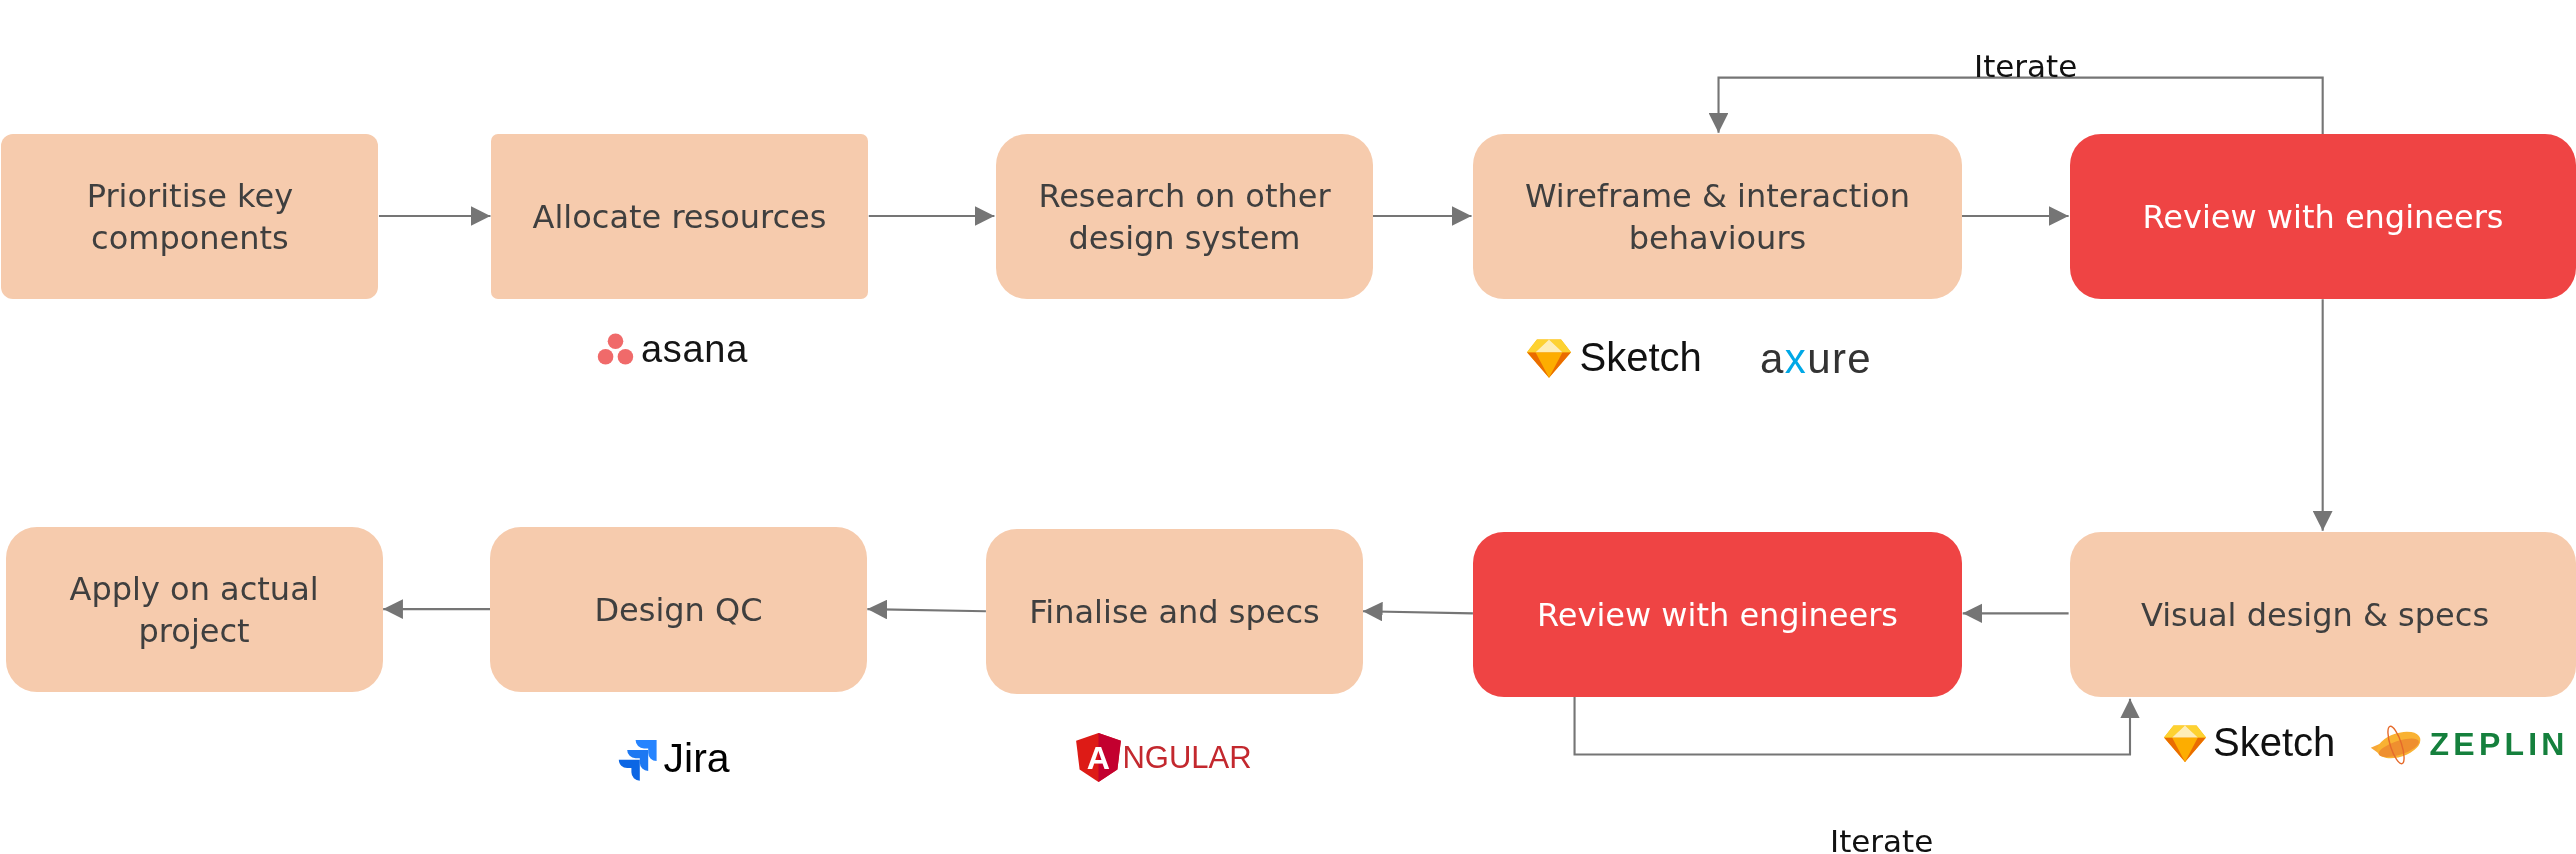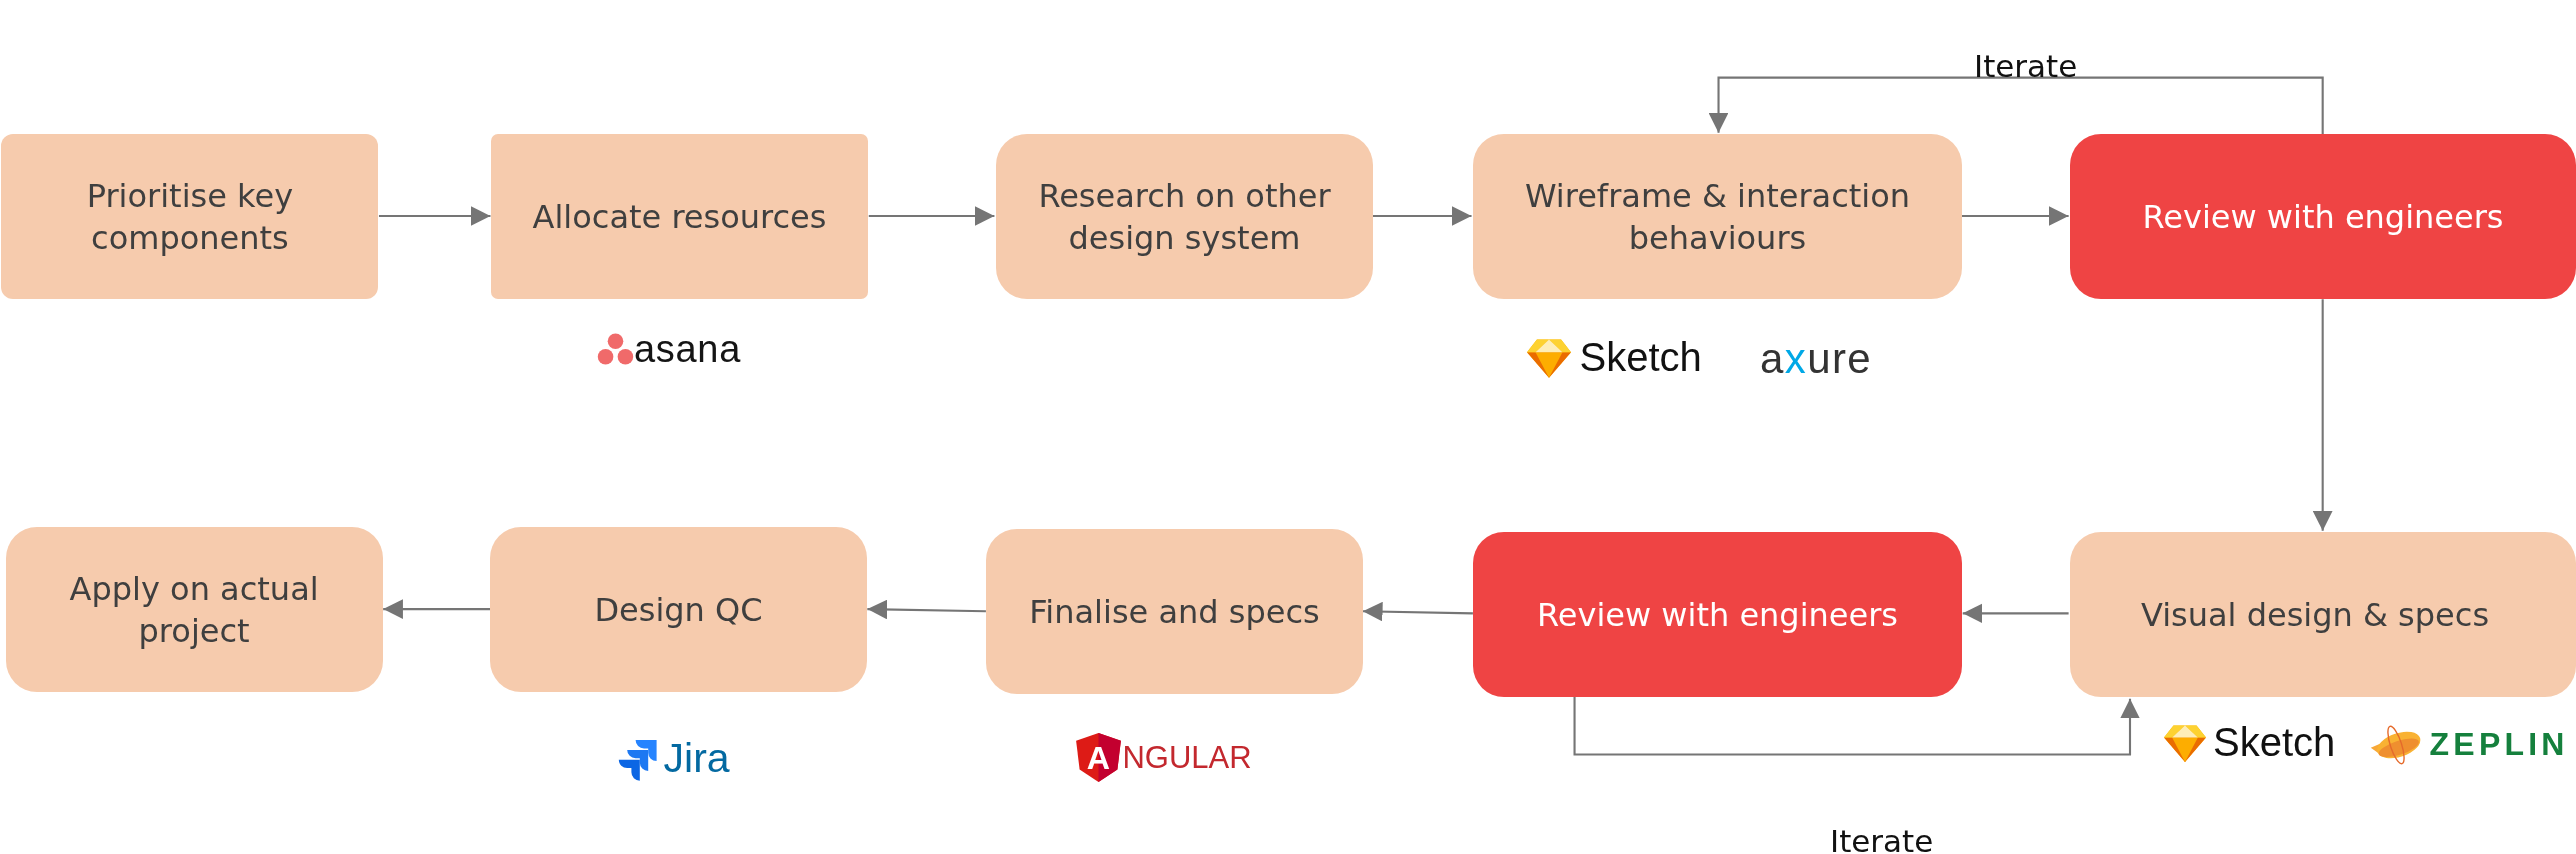--- a/index.html
+++ b/index.html
@@ -85,21 +85,21 @@
 
 <div class="label" style="left:1974px;top:12.7px;">Iterate</div>
 <div class="label" style="left:1830px;top:788px;">Iterate</div>
 
 <div class="logo" style="left:597px;top:328px;height:42px;">
   <svg width="37" height="34" viewBox="0 0 52 48">
     <circle cx="26" cy="13" r="11" fill="#f06a6a"></circle>
     <circle cx="12" cy="35" r="11" fill="#f06a6a"></circle>
     <circle cx="40" cy="35" r="11" fill="#f06a6a"></circle>
   </svg>
-  <span class="logo-text" style="font-size:38px;color:#151515;letter-spacing:0.7px;">asana</span>
+  <span class="logo-text" style="font-size:38px;color:#151515;margin-left:7px;letter-spacing:0.7px;">asana</span>
 </div>
 
 <div class="logo" style="left:1527px;top:335px;height:45px;">
   <svg width="44" height="40" viewBox="0 0 62 56">
     <polygon points="14,2 48,2 62,20 31,56 0,20" fill="#fdb300"></polygon>
     <polygon points="0,20 62,20 31,56" fill="#ea6c00"></polygon>
     <polygon points="12,20 50,20 31,56" fill="#fdad00"></polygon>
     <polygon points="14,2 31,2 12,20 0,20" fill="#fdd231"></polygon>
     <polygon points="31,2 48,2 62,20 50,20" fill="#fdd231"></polygon>
     <polygon points="31,2 50,20 12,20" fill="#feeeb7"></polygon>
@@ -134,21 +134,21 @@
   </svg>
   <span class="logo-text" style="font-size:32px;font-weight:bold;color:#15803d;margin-left:5.6px;letter-spacing:4.2px;">ZEPLIN</span>
 </div>
 
 <div class="logo" style="left:616px;top:736px;height:45px;">
   <svg width="42" height="44" viewBox="0 0 60 62">
     <path d="M28,4 L58,4 L58,34 A12,12 0 0 1 46,22 L46,16 L40,16 A12,12 0 0 1 28,4 z" fill="#2684ff"></path>
     <path d="M16,18 L46,18 L46,48 A12,12 0 0 1 34,36 L34,30 L28,30 A12,12 0 0 1 16,18 z" fill="#1d78f2"></path>
     <path d="M4,32 L34,32 L34,62 A12,12 0 0 1 22,50 L22,44 L16,44 A12,12 0 0 1 4,32 z" fill="#0c66e4"></path>
   </svg>
-  <span class="logo-text" style="font-size:41px;color:#0369a1;margin-left:5.6px;">Jira</span>
+  <span class="logo-text" style="font-size:41px;color:#000000;margin-left:5.6px;">Jira</span>
 </div>
 
 <div class="logo" style="left:1076px;top:733px;height:49px;">
   <svg width="45" height="49" viewBox="0 0 64 70">
     <polygon points="32,0 64,11 59,52 32,70 5,52 0,11" fill="#dd1b16"></polygon>
     <polygon points="32,0 64,11 59,52 32,70" fill="#c3002f"></polygon>
     <text x="32" y="52" text-anchor="middle" font-family="Liberation Sans, sans-serif" font-size="46" font-weight="bold" fill="#ffffff">A</text>
   </svg>
   <span class="logo-text" style="font-size:31px;color:#c3282e;margin-left:1.4px;">NGULAR</span>
 </div>

